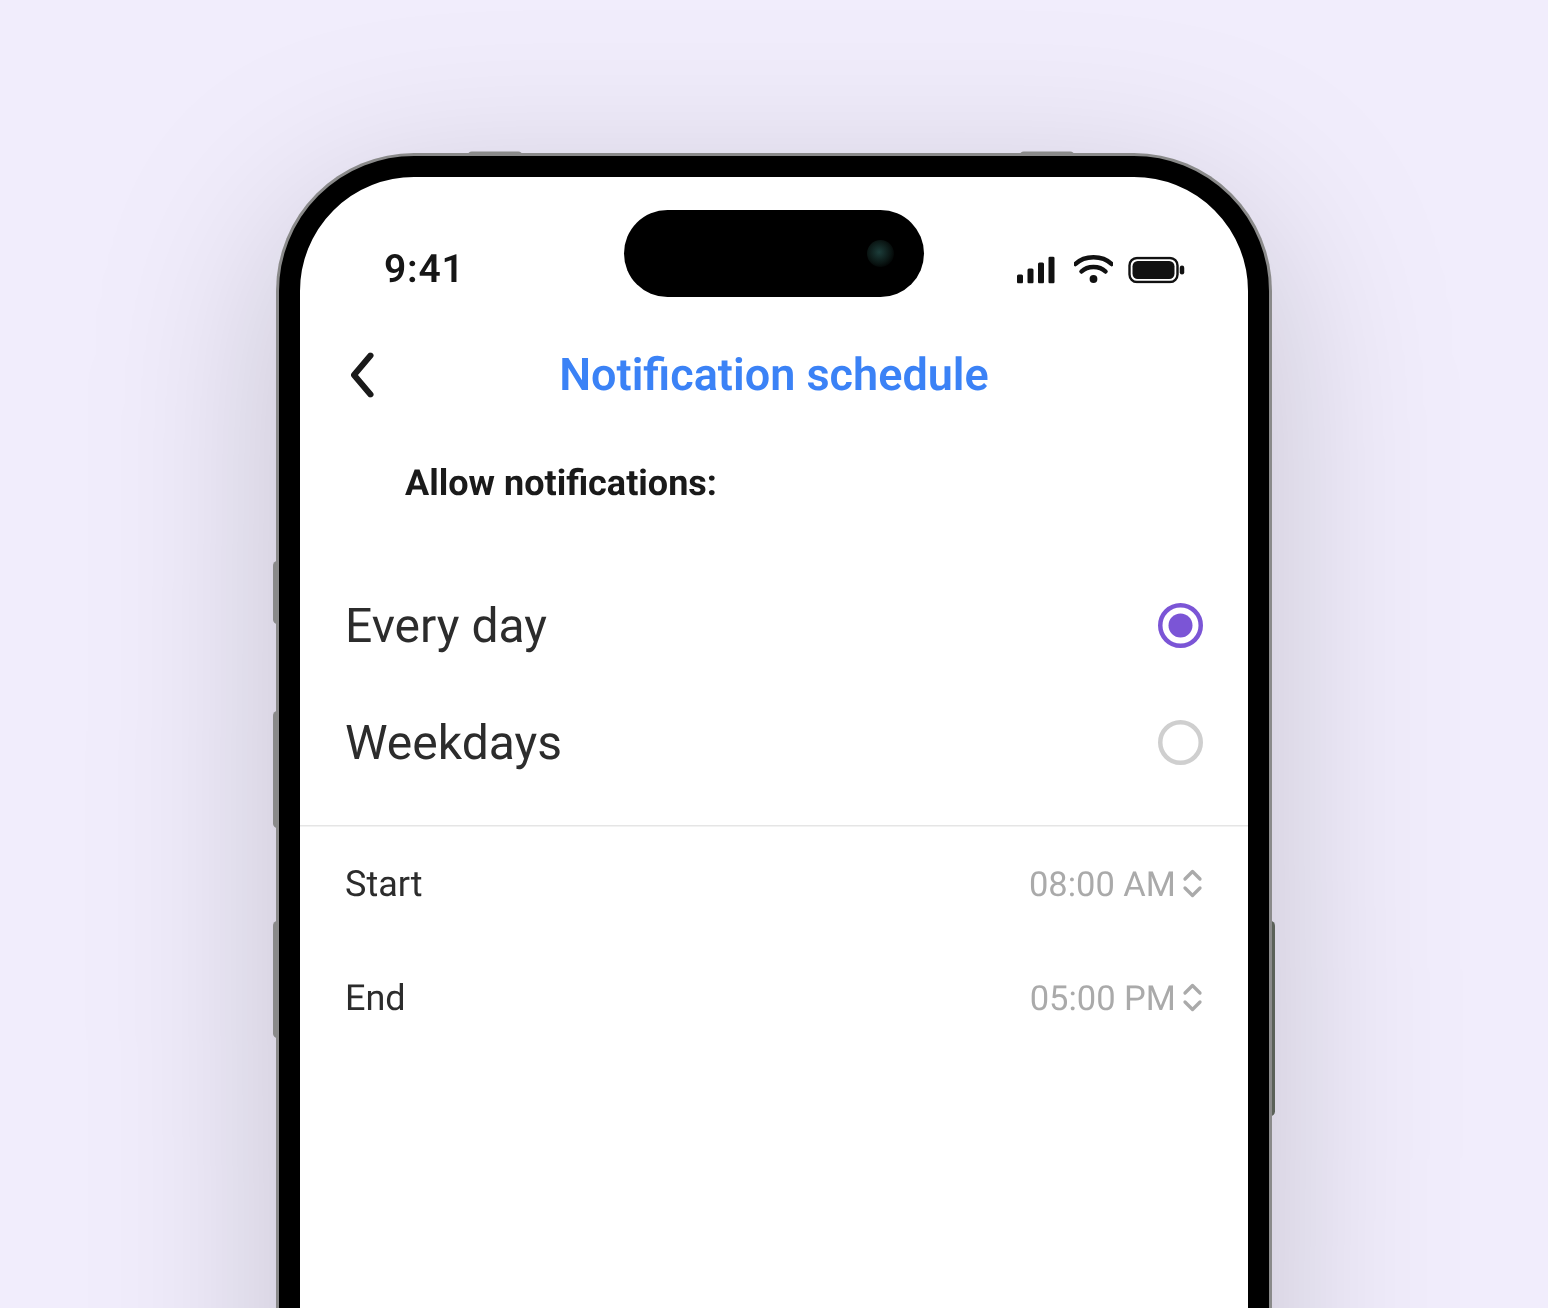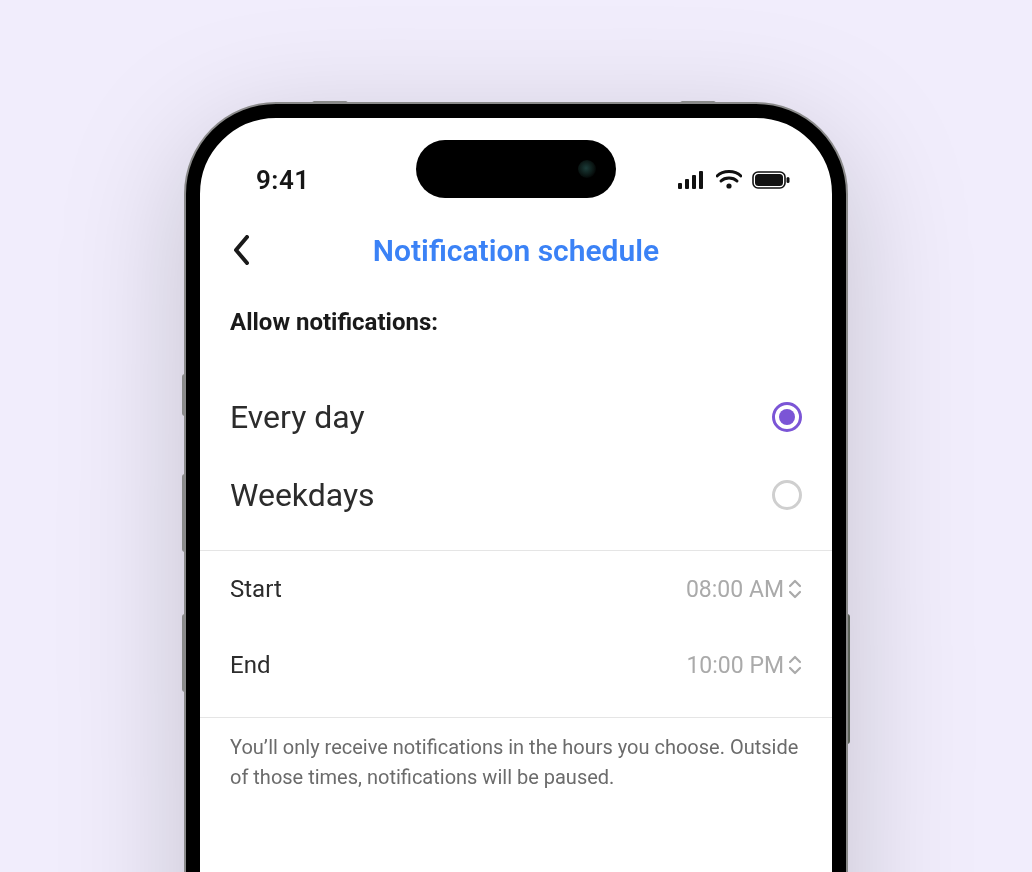--- a/index.html
+++ b/index.html
@@ -126,20 +126,21 @@
       color: #3b82f6;
     }
 
     .content { padding: 22px 26px 0; }
 
     .section-label {
       font-size: 24px;
       font-weight: 700;
       color: #1a1a1a;
       margin-bottom: 42px;
+      margin-left: 40px;
     }
 
     .radio-row {
       display: flex;
       align-items: center;
       justify-content: space-between;
       height: 78px;
       cursor: pointer;
     }
     .radio-label {
@@ -274,26 +275,25 @@
             <svg width="14" height="20" viewBox="0 0 14 20">
               <path d="M2 7 L7 2 L12 7" stroke="#aaa" stroke-width="2.2" fill="none" stroke-linecap="round" stroke-linejoin="round"></path>
               <path d="M2 13 L7 18 L12 13" stroke="#aaa" stroke-width="2.2" fill="none" stroke-linecap="round" stroke-linejoin="round"></path>
             </svg>
           </span>
         </div>
 
         <div class="time-row">
           <span class="time-label">End</span>
           <span class="time-val">
-            <span>10:00 PM</span>
+            <span>05:00 PM</span>
             <svg width="14" height="20" viewBox="0 0 14 20">
               <path d="M2 7 L7 2 L12 7" stroke="#aaa" stroke-width="2.2" fill="none" stroke-linecap="round" stroke-linejoin="round"></path>
               <path d="M2 13 L7 18 L12 13" stroke="#aaa" stroke-width="2.2" fill="none" stroke-linecap="round" stroke-linejoin="round"></path>
             </svg>
           </span>
         </div>
 
-        <div class="help-text">You’ll only receive notifications in the hours you choose. Outside of those times, notifications will be paused.</div>
       </div>
 
     </div>
   </div>
 </div>
 
 </body></html>

